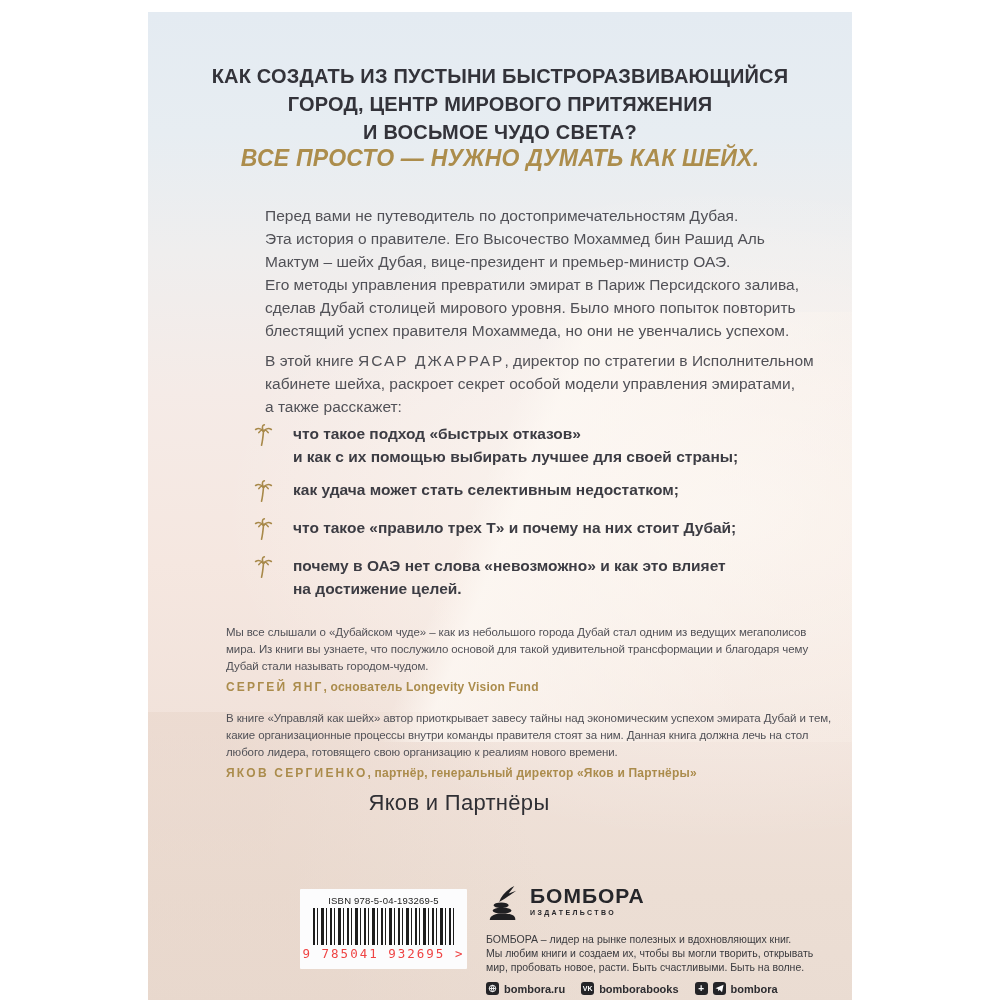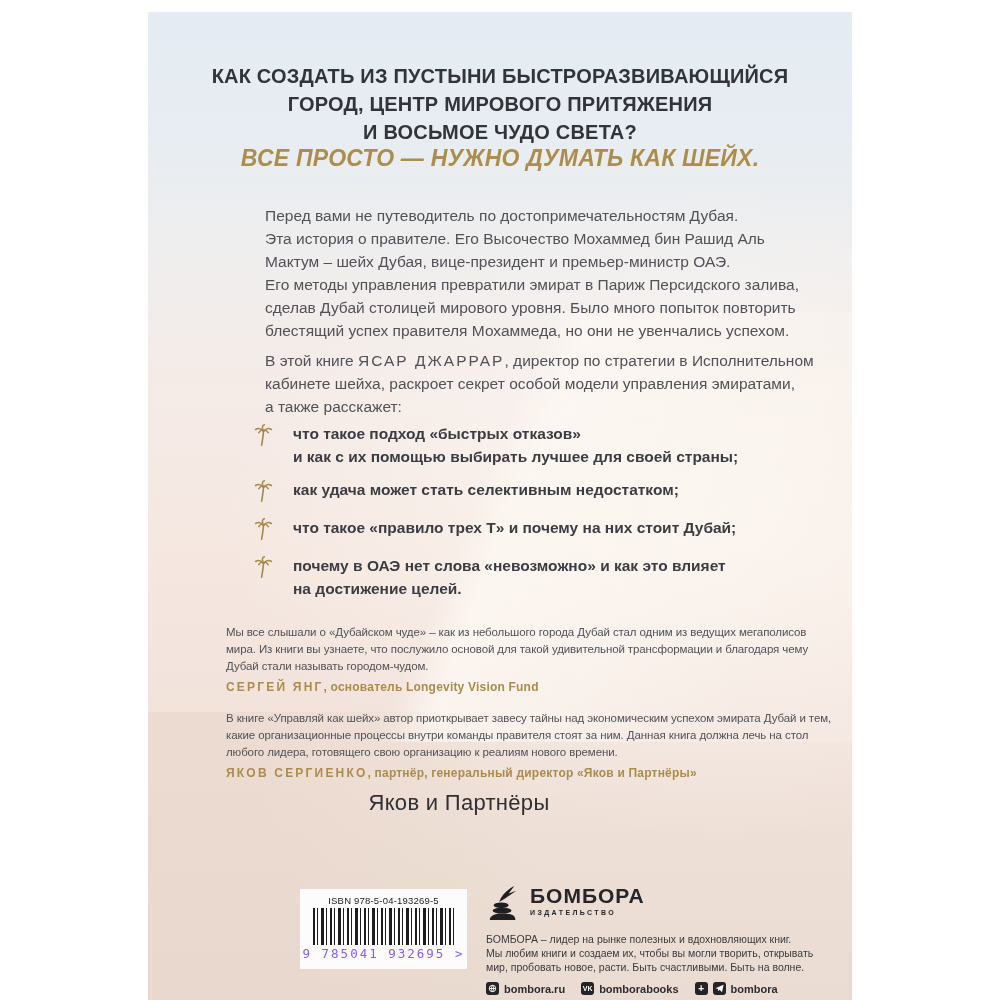--- a/index.html
+++ b/index.html
@@ -39,21 +39,21 @@
 
   .partner-logo{position:absolute;top:778px;left:0;width:622px;text-align:center;
     color:#2f2f34;font-size:22px;letter-spacing:.3px;}
 
   .barcode{position:absolute;left:152px;top:877px;width:167px;height:80px;background:#fcfcfd;
     display:flex;flex-direction:column;align-items:center;padding-top:6px;box-sizing:border-box;border-radius:1px;}
   .isbn{font-size:9.5px;color:#1d1d1d;letter-spacing:.2px;white-space:nowrap;}
   .bars{width:142px;height:37px;margin-top:2px;
     background:
       repeating-linear-gradient(90deg,#1c1c1c 0 2px,rgba(0,0,0,0) 2px 4px,#1c1c1c 4px 5px,rgba(0,0,0,0) 5px 8px,#1c1c1c 8px 11px,rgba(0,0,0,0) 11px 13px,#1c1c1c 13px 14px,rgba(0,0,0,0) 14px 17px);}
-  .digits{font-size:12.5px;color:#8b5cf6;letter-spacing:2px;margin-top:1px;white-space:nowrap;
+  .digits{font-size:12.5px;color:#ef4444;letter-spacing:2px;margin-top:1px;white-space:nowrap;
     font-family:"DejaVu Sans Mono",monospace;}
 
   .publisher{position:absolute;left:338px;top:872px;width:366px;}
   .publogo{display:flex;align-items:flex-start;}
   .rockicon{width:36px;height:40px;margin-right:8px;}
   .pubname{font-size:21px;font-weight:bold;color:#26262a;letter-spacing:1px;line-height:24px;}
   .pubsub{font-size:7px;font-weight:bold;letter-spacing:2.4px;color:#26262a;margin-top:1px;}
   .pubdesc{margin-top:8px;font-size:10.5px;line-height:14px;color:#3a3a3e;}
   .pubdesc .line{white-space:nowrap;}
   .socials{display:flex;gap:16px;margin-top:8px;align-items:center;

